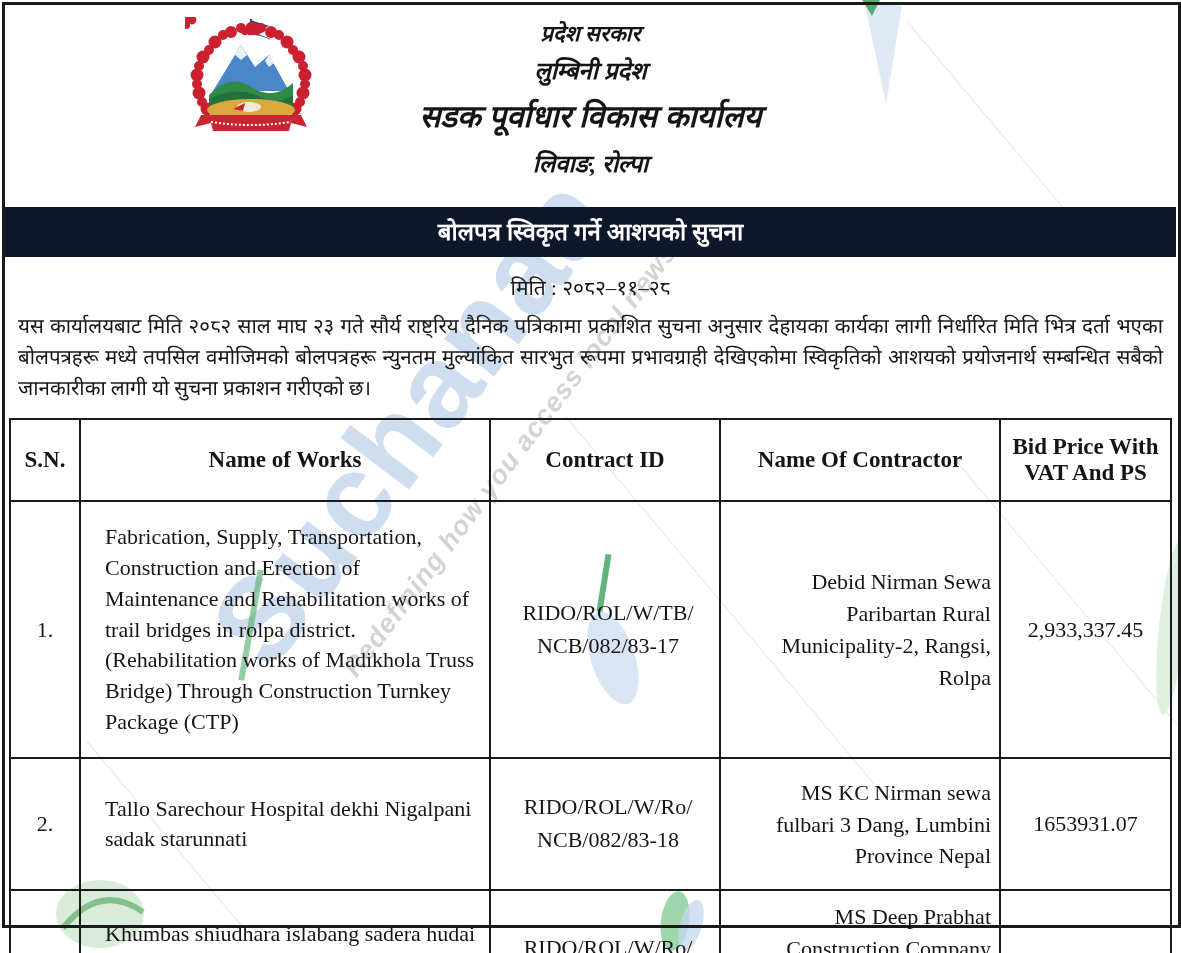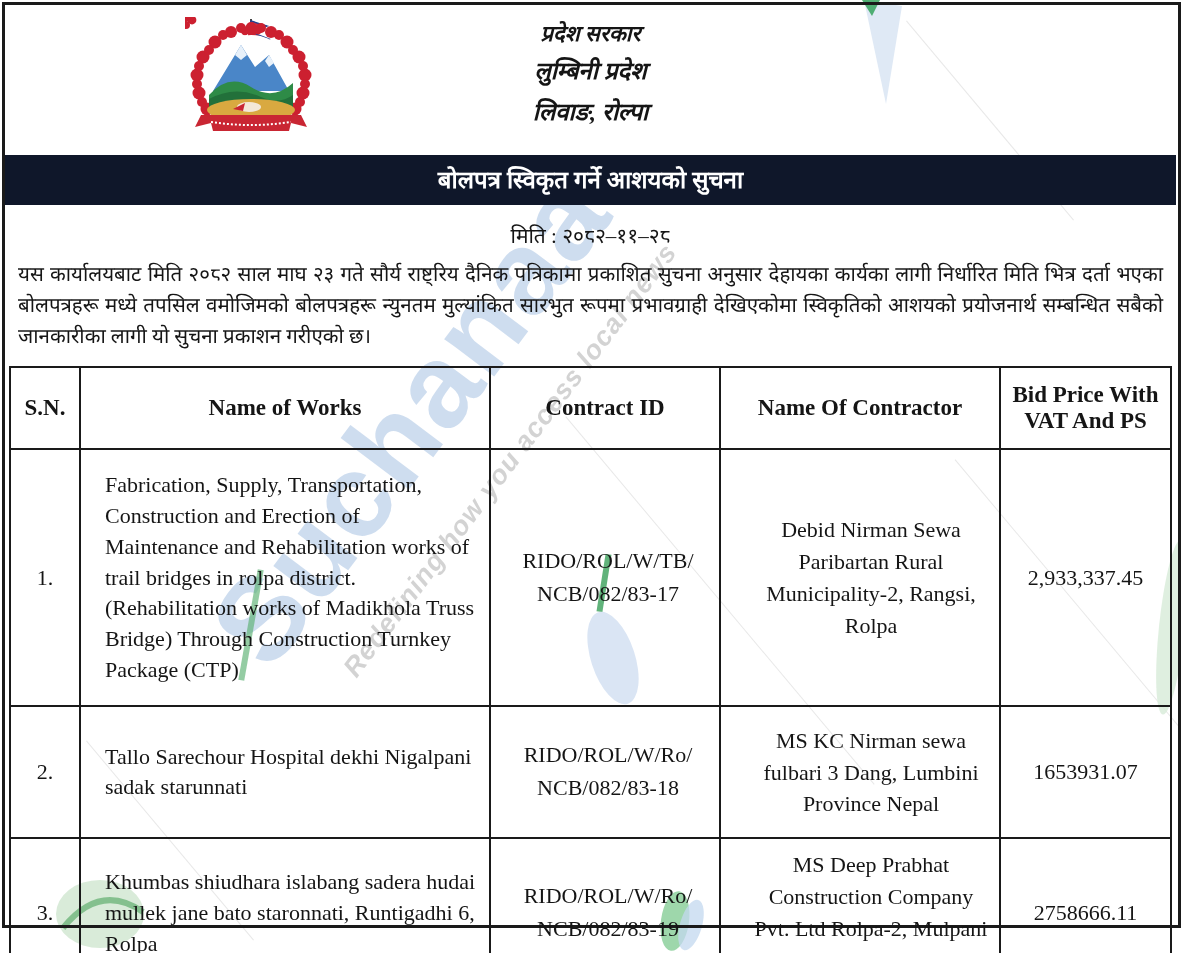--- a/index.html
+++ b/index.html
@@ -58,21 +58,21 @@
     margin:0 auto;width:1161px;background:transparent;
   }
   table.notice th,table.notice td{
     border:2px solid #1a1a1a;background:transparent;
     font-size:22px;vertical-align:middle;
   }
   table.notice th{font-weight:bold;text-align:center;height:72px;font-size:23px;padding:4px 8px;}
   td.c-sn{text-align:center;}
   td.c-work{text-align:left;padding:10px 12px 10px 24px;line-height:1.4;}
   td.c-cid{text-align:center;padding:10px 6px 12px 12px;white-space:pre-line;line-height:1.5;}
-  td.c-con{text-align:center;padding:10px 8px 10px 30px;line-height:1.45;}
+  td.c-con{text-align:right;padding:10px 8px 10px 30px;line-height:1.45;}
   td.c-bid{text-align:center;padding:12px 6px;margin-left:20px;}
   tr.r1 td{height:231px;}
   tr.r2 td{height:106px;}
   tr.r3 td{height:108px;}
   .src{
     position:absolute;right:12px;top:958px;
     font-family:"Liberation Sans","DejaVu Sans",sans-serif;
     font-style:italic;font-size:11px;color:#1a1a1a;
   }
 </style>
@@ -176,20 +176,21 @@
 
         <ellipse cx="66" cy="93" rx="44" ry="11" fill="#d9a940"></ellipse>
         <ellipse cx="64" cy="90" rx="12" ry="5" fill="#f3e8d8"></ellipse>
         <path d="M48 92 L60 86 L58 94 Z" fill="#c92633"></path>
 
         <path d="M16 98 L116 98 L122 110 L106 106 L104 114 L28 114 L26 106 L10 110 Z" fill="#c92633"></path>
         <path d="M26 105 Q66 111 106 105" stroke="#ffffff" stroke-width="2" fill="none" stroke-dasharray="2 2"></path>
       </svg>
       <div class="hdr-l1">प्रदेश सरकार</div>
       <div class="hdr-l2">लुम्बिनी प्रदेश</div>
+      <div class="hdr-l3">सडक पूर्वाधार विकास कार्यालय</div>
       <div class="hdr-l4">लिवाङ, रोल्पा</div>
     </div>
 
     <div class="banner">बोलपत्र स्विकृत गर्ने आशयको सुचना</div>
 
     <div class="dateline">मिति : २०८२–११–२८</div>
 
     <div class="para">यस कार्यालयबाट मिति २०८२ साल माघ २३ गते सौर्य राष्ट्रिय दैनिक पत्रिकामा प्रकाशित सुचना अनुसार देहायका कार्यका लागी निर्धारित मिति भित्र दर्ता भएका बोलपत्रहरू मध्ये तपसिल वमोजिमको बोलपत्रहरू न्युनतम मुल्यांकित सारभुत रूपमा प्रभावग्राही देखिएकोमा स्विकृतिको आशयको प्रयोजनार्थ सम्बन्धित सबैको जानकारीका लागी यो सुचना प्रकाशन गरीएको छ।</div>
 
     <table class="notice">

